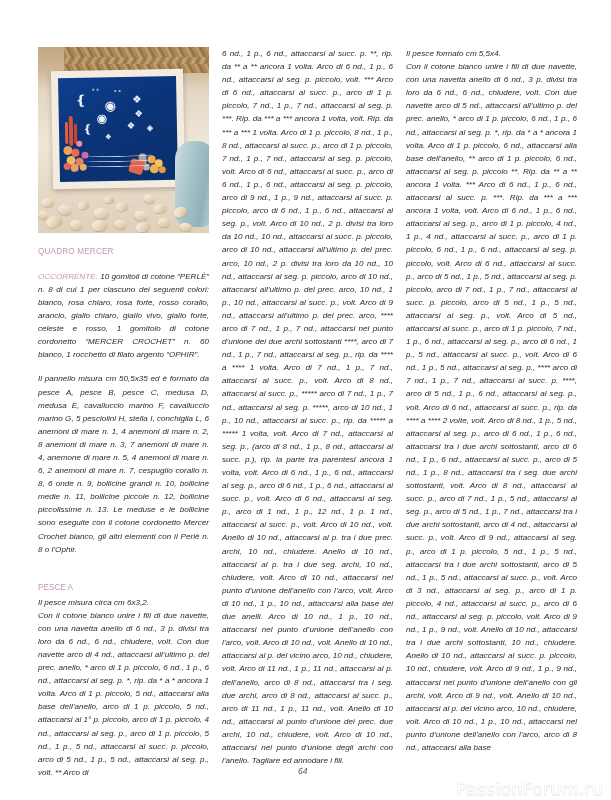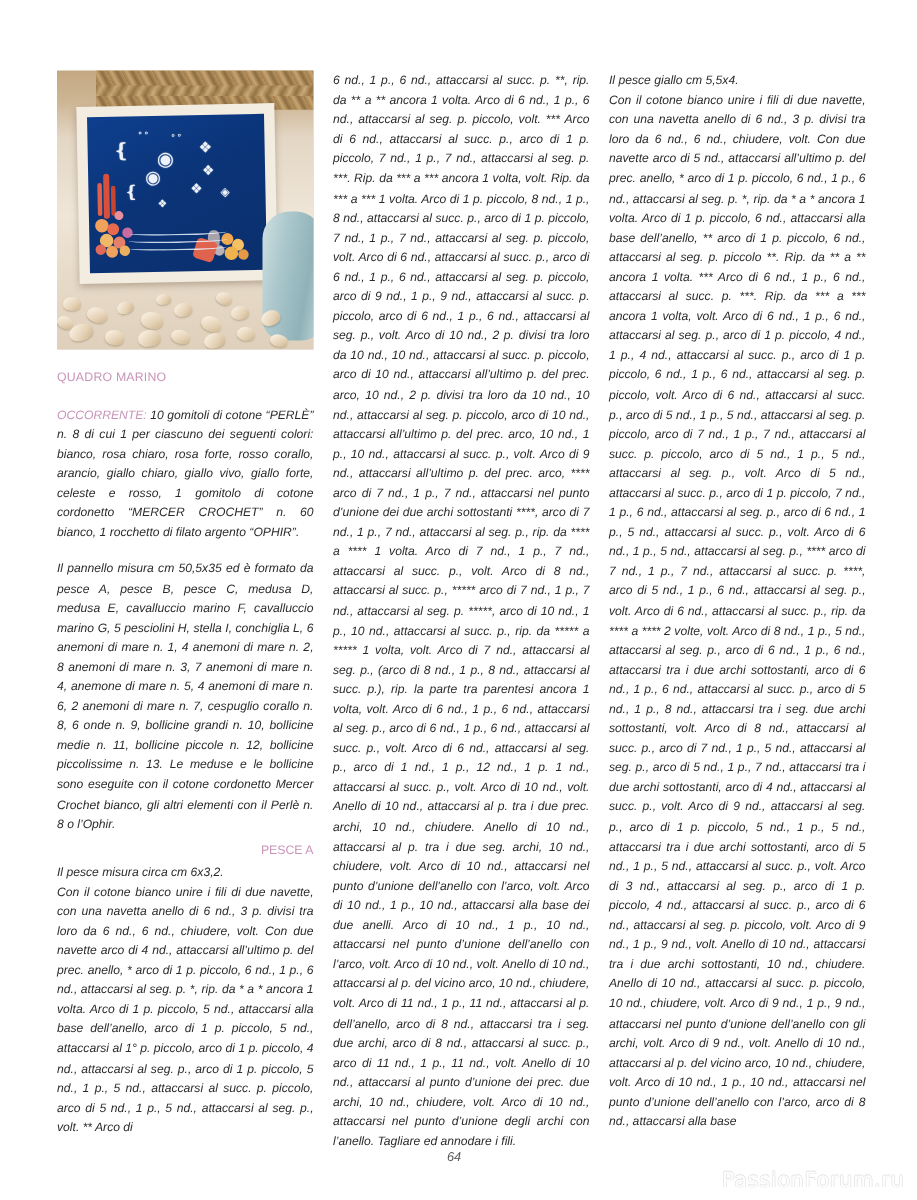--- a/index.html
+++ b/index.html
@@ -177,21 +177,21 @@
     left: 298px;
     top: 766px;
     font-size: 8.5px;
     font-style: italic;
     color: #555;
   }
   .watermark {
     position: absolute;
     right: 8px;
     top: 779px;
-    font-size: 14px;
+    font-size: 17px;
     letter-spacing: .4px;
     color: #ffffff;
     text-shadow:
       -0.5px 0 #e2e2e2, 0.5px 0 #e2e2e2,
       0 -0.5px #e2e2e2, 0 0.5px #e2e2e2;
     font-family: "DejaVu Sans", sans-serif;
   }
 </style>
 </head>
 <body>
@@ -271,37 +271,37 @@
           <span style="left:98px;bottom:1px;width:14px;height:10px;transform:rotate(-14deg);"></span>
           <span style="left:120px;bottom:6px;width:12px;height:9px;transform:rotate(5deg);"></span>
           <span style="left:136px;bottom:16px;width:13px;height:10px;transform:rotate(-22deg);"></span>
           <span style="left:142px;bottom:2px;width:12px;height:8px;transform:rotate(12deg);"></span>
           <span style="left:0px;bottom:14px;width:11px;height:8px;transform:rotate(25deg);"></span>
           <span style="left:66px;bottom:30px;width:10px;height:7px;transform:rotate(-10deg);"></span>
           <span style="left:106px;bottom:30px;width:11px;height:8px;transform:rotate(18deg);"></span>
         </div>
       </div>
 
-      <div class="cap">QUADRO MARINO</div>
+      <div class="cap">QUADRO MERCER</div>
 
       <p class="body gap"><span class="lbl">OCCORRENTE:</span><span> 10 gomitoli di cotone “PERLÈ” n. 8 di cui 1 per  ciascuno dei seguenti colori: bianco, rosa chiaro, rosa forte, rosso corallo, arancio, giallo chiaro, giallo vivo, giallo forte, celeste e rosso, 1 gomitolo di cotone cordonetto “MERCER CROCHET” n. 60 bianco, 1 rocchetto di filato argento “OPHIR”.</span></p>
 
       <p class="body ital gap">Il pannello misura cm 50,5x35 ed è formato da pesce A, pesce B, pesce C, medusa D, medusa E, cavalluccio marino F, cavalluccio marino G, 5 pesciolini H, stella I, conchiglia L, 6 anemoni di mare n. 1, 4 anemoni di mare n. 2, 8 anemoni di mare n. 3, 7 anemoni di mare n. 4, anemone di mare n. 5, 4 anemoni di mare n. 6, 2 anemoni di mare n. 7, cespuglio corallo n. 8, 6 onde n. 9, bollicine grandi n. 10, bollicine medie n. 11, bollicine piccole n. 12, bollicine piccolissime n. 13. Le meduse e le bollicine sono eseguite con il cotone cordonetto Mercer Crochet bianco, gli altri elementi con il Perlè n. 8 o l’Ophir.</p>
 
-      <div class="hd" style="margin-top:5px;text-align:right;">PESCE A</div>
+      <div class="hd" style="margin-top:26px;">PESCE A</div>
       <p class="body">Il pesce misura circa cm 6x3,2.</p>
       <p class="body">Con il cotone bianco unire i fili di due navette, con una navetta anello di 6 nd., 3 p. divisi tra loro da 6 nd., 6 nd., chiudere, volt. Con due navette arco di 4 nd., attaccarsi all’ultimo p. del prec. anello, * arco di 1 p. piccolo, 6 nd., 1 p., 6 nd., attaccarsi al seg. p. *, rip. da * a * ancora 1 volta. Arco di 1 p. piccolo, 5 nd., attaccarsi alla base dell’anello, arco di 1 p. piccolo, 5 nd., attaccarsi al 1° p. piccolo, arco di 1 p. piccolo, 4 nd., attaccarsi al seg. p., arco di 1 p. piccolo, 5 nd., 1 p., 5 nd., attaccarsi al succ. p. piccolo, arco di 5 nd., 1 p., 5 nd., attaccarsi al seg. p., volt. ** Arco di</p>
     </div>
 
     <div class="col">
       <p class="body">6 nd., 1 p., 6 nd., attaccarsi al succ. p. **, rip. da ** a ** ancora 1 volta. Arco di 6 nd., 1 p., 6 nd., attaccarsi al seg. p. piccolo, volt. *** Arco di 6 nd., attaccarsi al succ. p., arco di 1 p. piccolo, 7 nd., 1 p., 7 nd., attaccarsi al seg. p. ***. Rip. da *** a *** ancora 1 volta, volt. Rip. da *** a *** 1 volta. Arco di 1 p. piccolo, 8 nd., 1 p., 8 nd., attaccarsi al succ. p., arco di 1 p. piccolo, 7 nd., 1 p., 7 nd., attaccarsi al seg. p. piccolo, volt. Arco di 6 nd., attaccarsi al succ. p., arco di 6 nd., 1 p., 6 nd., attaccarsi al seg. p. piccolo, arco di 9 nd., 1 p., 9 nd., attaccarsi al succ. p. piccolo, arco di 6 nd., 1 p., 6 nd., attaccarsi al seg. p., volt. Arco di 10 nd., 2 p. divisi tra loro da 10 nd., 10 nd., attaccarsi al succ. p. piccolo, arco di 10 nd., attaccarsi all’ultimo p. del prec. arco, 10 nd., 2 p. divisi tra loro da 10 nd., 10 nd., attaccarsi al seg. p. piccolo, arco di 10 nd., attaccarsi all’ultimo p. del prec. arco, 10 nd., 1 p., 10 nd., attaccarsi al succ. p., volt. Arco di 9 nd., attaccarsi all’ultimo p. del prec. arco, **** arco di 7 nd., 1 p., 7 nd., attaccarsi nel punto d’unione dei due archi sottostanti ****, arco di 7 nd., 1 p., 7 nd., attaccarsi al seg. p., rip. da **** a **** 1 volta. Arco di 7 nd., 1 p., 7 nd., attaccarsi al succ. p., volt. Arco di 8 nd., attaccarsi al succ. p., ***** arco di 7 nd., 1 p., 7 nd., attaccarsi al seg. p. *****, arco di 10 nd., 1 p., 10 nd., attaccarsi al succ. p., rip. da ***** a ***** 1 volta, volt. Arco di 7 nd., attaccarsi al seg. p., (arco di 8 nd., 1 p., 8 nd., attaccarsi al succ. p.), rip. la parte tra parentesi ancora 1 volta, volt. Arco di 6 nd., 1 p., 6 nd., attaccarsi al seg. p., arco di 6 nd., 1 p., 6 nd., attaccarsi al succ. p., volt. Arco di 6 nd., attaccarsi al seg. p., arco di 1 nd., 1 p., 12 nd., 1 p. 1 nd., attaccarsi al succ. p., volt. Arco di 10 nd., volt. Anello di 10 nd., attaccarsi al p. tra i due prec. archi, 10 nd., chiudere. Anello di 10 nd., attaccarsi al p. tra i due seg. archi, 10 nd., chiudere, volt. Arco di 10 nd., attaccarsi nel punto d’unione dell’anello con l’arco, volt. Arco di 10 nd., 1 p., 10 nd., attaccarsi alla base dei due anelli. Arco di 10 nd., 1 p., 10 nd., attaccarsi nel punto d’unione dell’anello con l’arco, volt. Arco di 10 nd., volt. Anello di 10 nd., attaccarsi al p. del vicino arco, 10 nd., chiudere, volt. Arco di 11 nd., 1 p., 11 nd., attaccarsi al p. dell’anello, arco di 8 nd., attaccarsi tra i seg. due archi, arco di 8 nd., attaccarsi al succ. p., arco di 11 nd., 1 p., 11 nd., volt. Anello di 10 nd., attaccarsi al punto d’unione dei prec. due archi, 10 nd., chiudere, volt. Arco di 10 nd., attaccarsi nel punto d’unione degli archi con l’anello. Tagliare ed annodare i fili.</p>
     </div>
 
     <div class="col">
-      <p class="body">Il pesce giallo cm 5,5x4.</p>
+      <p class="body">Il pesce formato cm 5,5x4.</p>
       <p class="body">Con il cotone bianco unire i fili di due navette, con una navetta anello di 6 nd., 3 p. divisi tra loro da 6 nd., 6 nd., chiudere, volt. Con due navette arco di 5 nd., attaccarsi all’ultimo p. del prec. anello, * arco di 1 p. piccolo, 6 nd., 1 p., 6 nd., attaccarsi al seg. p. *, rip. da * a * ancora 1 volta. Arco di 1 p. piccolo, 6 nd., attaccarsi alla base dell’anello, ** arco di 1 p. piccolo, 6 nd., attaccarsi al seg. p. piccolo **. Rip. da ** a ** ancora 1 volta. *** Arco di 6 nd., 1 p., 6 nd., attaccarsi al succ. p. ***. Rip. da *** a *** ancora 1 volta, volt. Arco di 6 nd., 1 p., 6 nd., attaccarsi al seg. p., arco di 1 p. piccolo, 4 nd., 1 p., 4 nd., attaccarsi al succ. p., arco di 1 p. piccolo, 6 nd., 1 p., 6 nd., attaccarsi al seg. p. piccolo, volt. Arco di 6 nd., attaccarsi al succ. p., arco di 5 nd., 1 p., 5 nd., attaccarsi al seg. p. piccolo, arco di 7 nd., 1 p., 7 nd., attaccarsi al succ. p. piccolo, arco di 5 nd., 1 p., 5 nd., attaccarsi al seg. p., volt. Arco di 5 nd., attaccarsi al succ. p., arco di 1 p. piccolo, 7 nd., 1 p., 6 nd., attaccarsi al seg. p., arco di 6 nd., 1 p., 5 nd., attaccarsi al succ. p., volt. Arco di 6 nd., 1 p., 5 nd., attaccarsi al seg. p., **** arco di 7 nd., 1 p., 7 nd., attaccarsi al succ. p. ****, arco di 5 nd., 1 p., 6 nd., attaccarsi al seg. p., volt. Arco di 6 nd., attaccarsi al succ. p., rip. da **** a **** 2 volte, volt. Arco di 8 nd., 1 p., 5 nd., attaccarsi al seg. p., arco di 6 nd., 1 p., 6 nd., attaccarsi tra i due archi sottostanti, arco di 6 nd., 1 p., 6 nd., attaccarsi al succ. p., arco di 5 nd., 1 p., 8 nd., attaccarsi tra i seg. due archi sottostanti, volt. Arco di 8 nd., attaccarsi al succ. p., arco di 7 nd., 1 p., 5 nd., attaccarsi al seg. p., arco di 5 nd., 1 p., 7 nd., attaccarsi tra i due archi sottostanti, arco di 4 nd., attaccarsi al succ. p., volt. Arco di 9 nd., attaccarsi al seg. p., arco di 1 p. piccolo, 5 nd., 1 p., 5 nd., attaccarsi tra i due archi sottostanti, arco di 5 nd., 1 p., 5 nd., attaccarsi al succ. p., volt. Arco di 3 nd., attaccarsi al seg. p., arco di 1 p. piccolo, 4 nd., attaccarsi al succ. p., arco di 6 nd., attaccarsi al seg. p. piccolo, volt. Arco di 9 nd., 1 p., 9 nd., volt. Anello di 10 nd., attaccarsi tra i due archi sottostanti, 10 nd., chiudere. Anello di 10 nd., attaccarsi al succ. p. piccolo, 10 nd., chiudere, volt. Arco di 9 nd., 1 p., 9 nd., attaccarsi nel punto d’unione dell’anello con gli archi, volt. Arco di 9 nd., volt. Anello di 10 nd., attaccarsi al p. del vicino arco, 10 nd., chiudere, volt. Arco di 10 nd., 1 p., 10 nd., attaccarsi nel punto d’unione dell’anello con l’arco, arco di 8 nd., attaccarsi alla base</p>
     </div>
 
   </div>
 
   <div class="pagenum">64</div>
   <div class="watermark">PassionForum.ru</div>
 
 </div>
 

